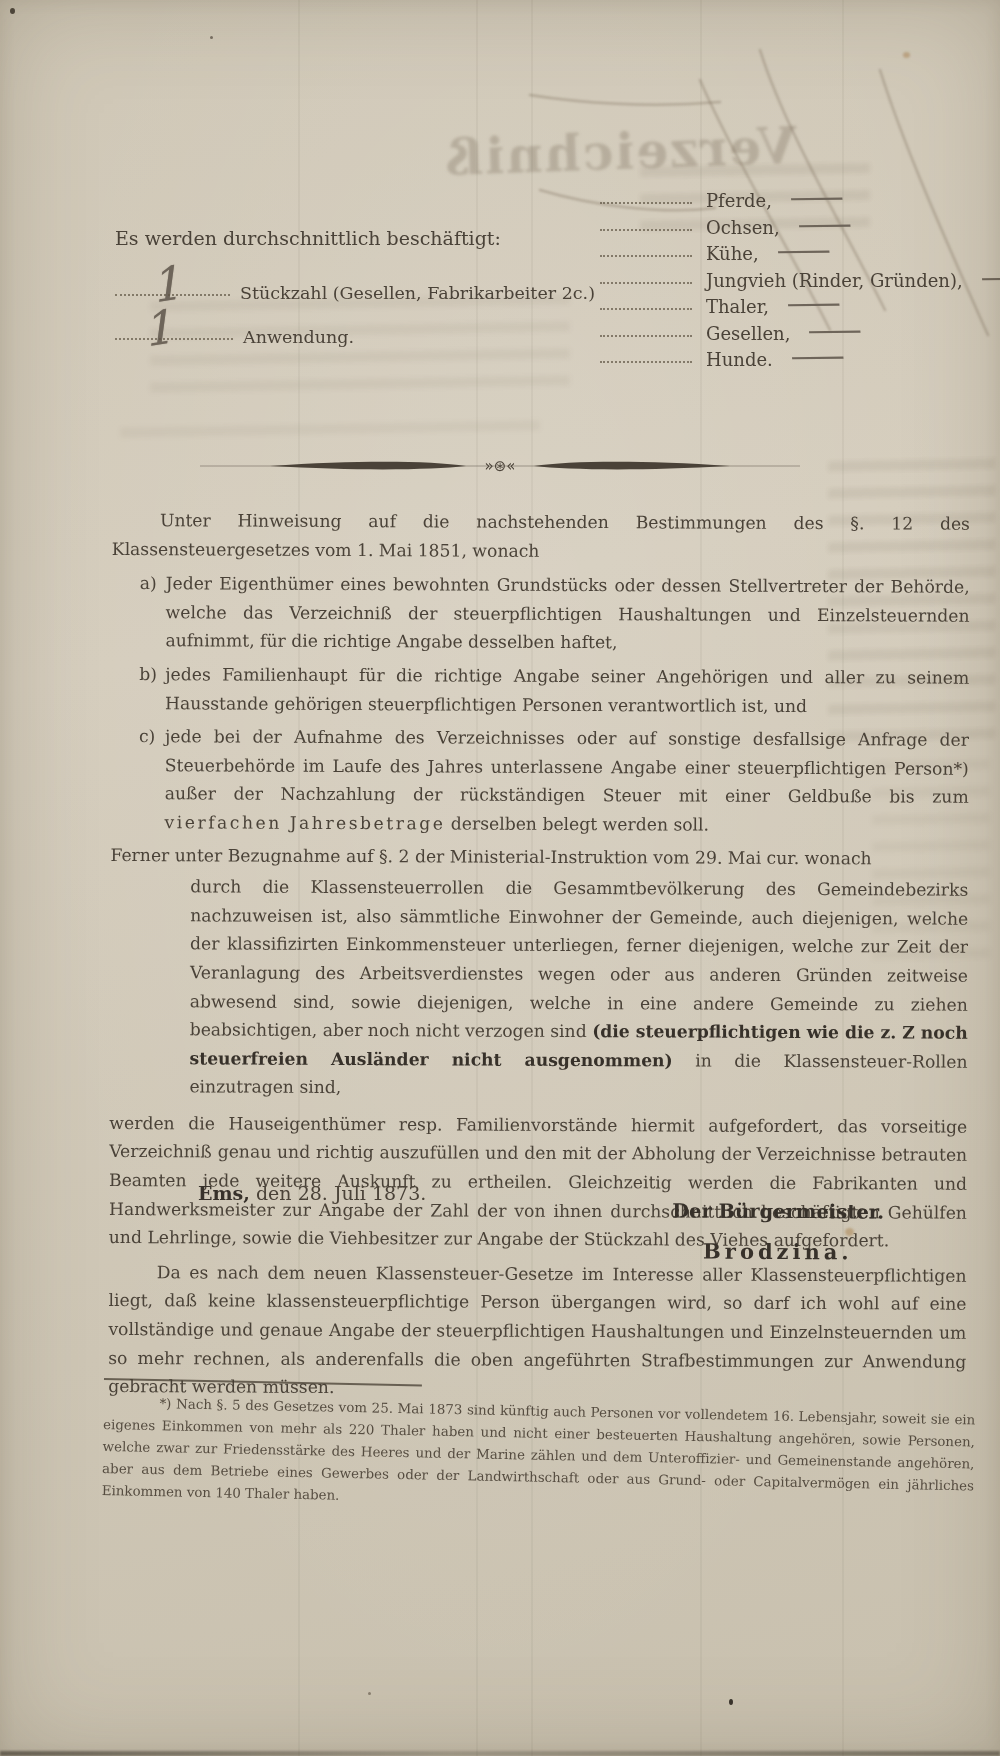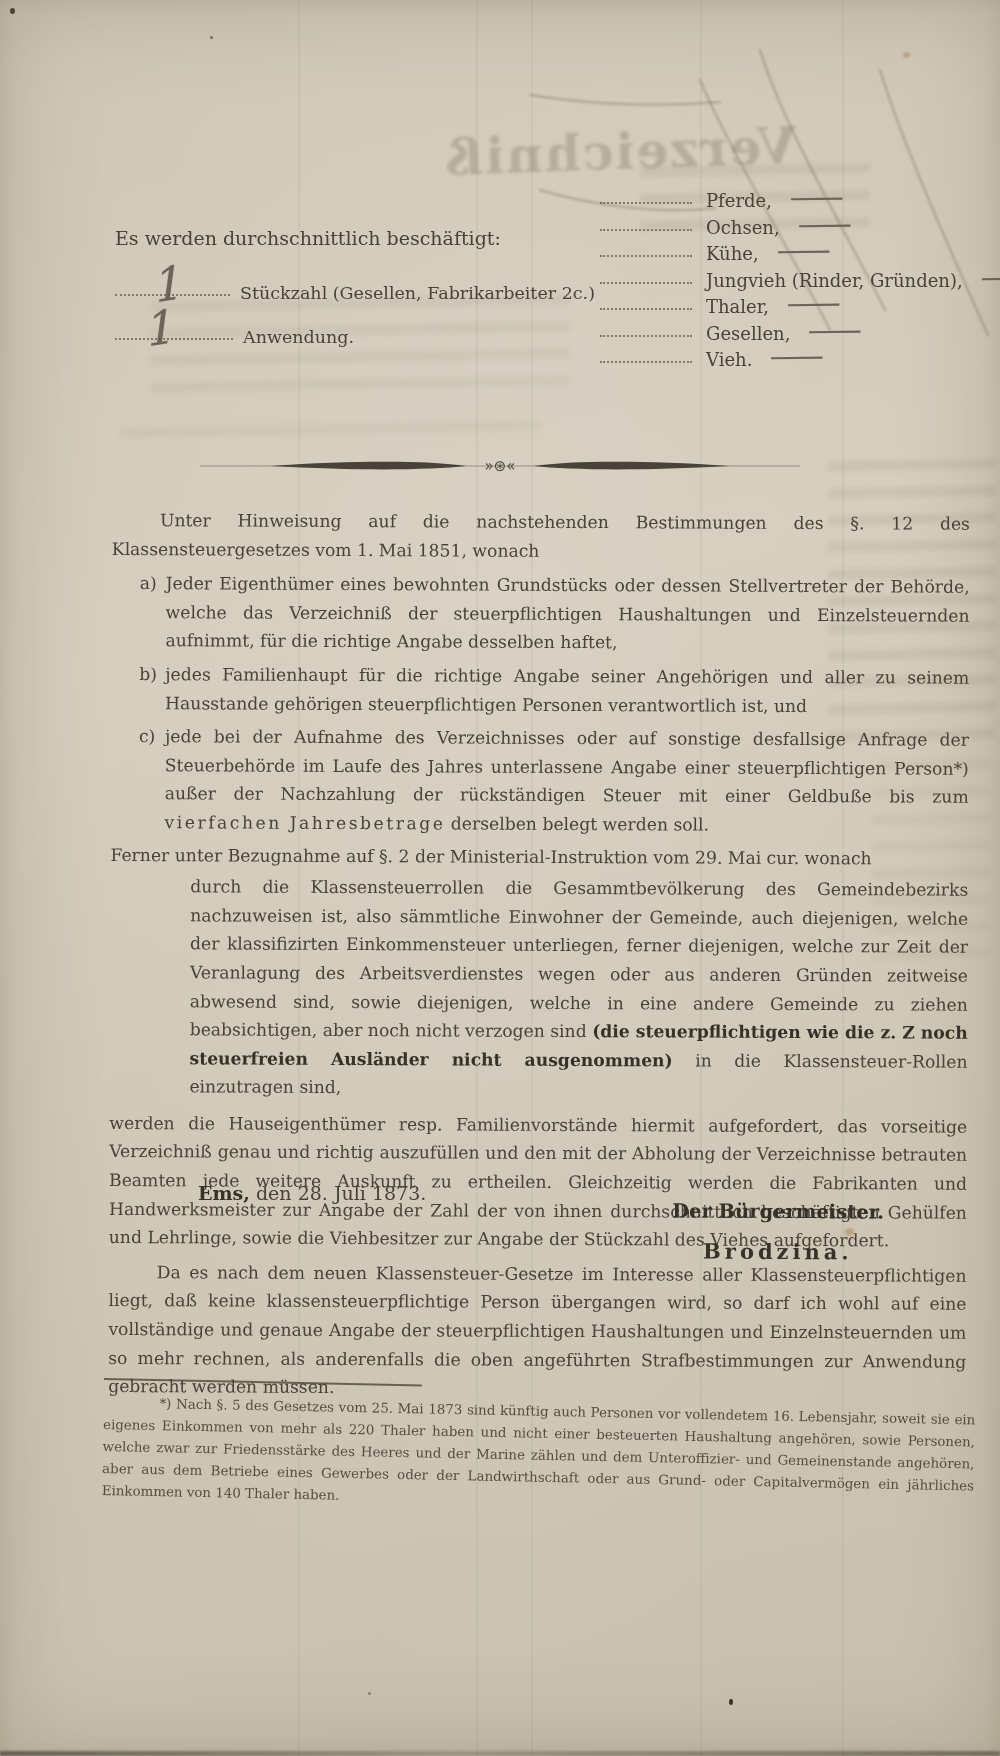--- a/index.html
+++ b/index.html
@@ -144,21 +144,21 @@
       <span class="ls-label">Thaler,</span>
       <span class="hand-dash">—</span>
     </div>
     <div class="ls-row">
       <span class="dotline ls-dotline"></span>
       <span class="ls-label">Gesellen,</span>
       <span class="hand-dash">—</span>
     </div>
     <div class="ls-row">
       <span class="dotline ls-dotline"></span>
-      <span class="ls-label">Vieh.</span>
+      <span class="ls-label">Hunde.</span>
       <span class="hand-dash">—</span>
     </div>
   </section>
 
   <svg class="divider" width="600" height="28" viewBox="0 0 600 28">
     <line x1="0" y1="14" x2="600" y2="14" stroke="rgba(74,66,56,.55)" stroke-width="0.8"></line>
     <path d="M70,14 C160,8 230,9 266,14 C230,18 160,19 70,14 Z" fill="#4a4238"></path>
     <path d="M530,14 C440,8 370,9 334,14 C370,18 440,19 530,14 Z" fill="#4a4238"></path>
     <text x="300" y="19" text-anchor="middle" font-family="DejaVu Sans, sans-serif" font-size="15" fill="#4a4238">»⊛«</text>
   </svg>

